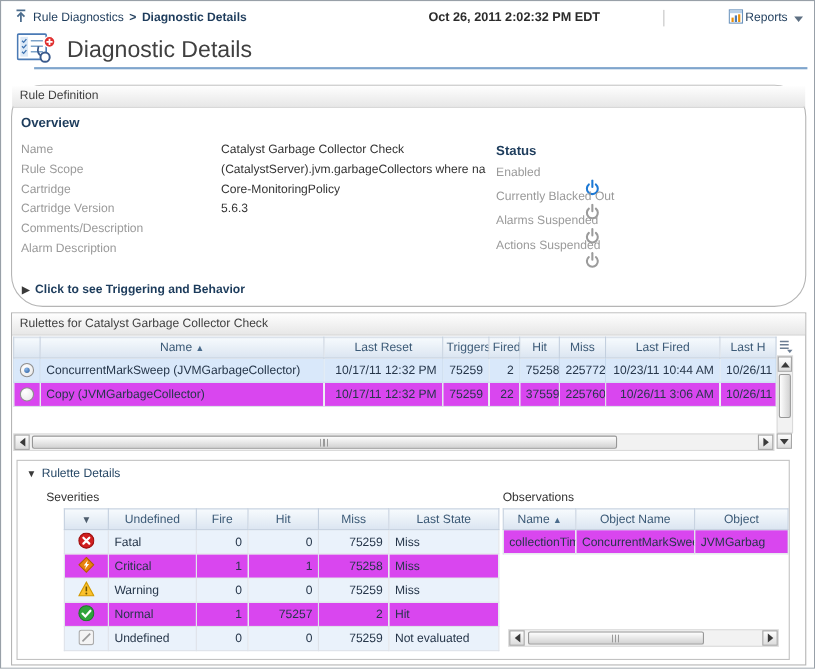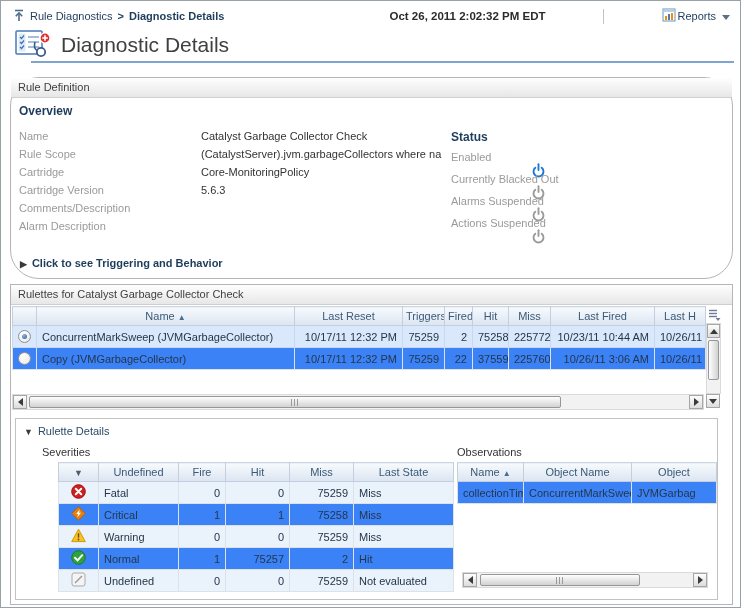--- a/index.html
+++ b/index.html
@@ -43,21 +43,21 @@
   .slabel{width:174px;color:#9a9a9a;}
   .status-icon.on path,.status-icon.on line{stroke:#1c78d4;}
   .status-icon.off path,.status-icon.off line{stroke:#9b9b9b;}
   .expander-row{position:absolute;left:9px;bottom:9px;font-weight:bold;color:#1d3c5c;cursor:pointer;}
   .tri-glyph{font-size:9px;color:#3a3a3a;margin-right:5px;}
 
   
   table{border-collapse:collapse;table-layout:fixed;font-size:11px;}
   th{height:18px;background:linear-gradient(#f6fafd,#dbe5f1);border:1px solid #c3cfde;border-top:1px solid #ccd6e3;
      color:#3c5a77;font-weight:normal;text-align:center;overflow:hidden;white-space:nowrap;padding:0 3px;}
-  td{height:21px;border:1px solid #dde2e9;padding:0 5px;white-space:nowrap;overflow:hidden;color:#26364a;background:#3b82f6;}
+  td{height:21px;border:1px solid #dde2e9;padding:0 5px;white-space:nowrap;overflow:hidden;color:#26364a;background:#d946ef;}
   .num{text-align:right;}
   .sort-arrow{font-size:8px;color:#4a6b8c;margin-left:3px;}
   .filter-arrow{font-size:9px;color:#4e5d6d;}
 
   
   #rulettes-table{position:absolute;left:1px;top:21px;width:693px;}
   #rulettes-table tr.selected td{background:#d9e8fa;border-color:#c6d9ee;}
   .radio{width:11px;height:11px;border-radius:50%;border:1px solid #8e8e8e;
          background:radial-gradient(circle at 35% 30%,#fff,#e6e6e6);display:inline-block;vertical-align:middle;}
   .radio.sel::after{content:"";display:block;width:5px;height:5px;margin:3px;border-radius:50%;

